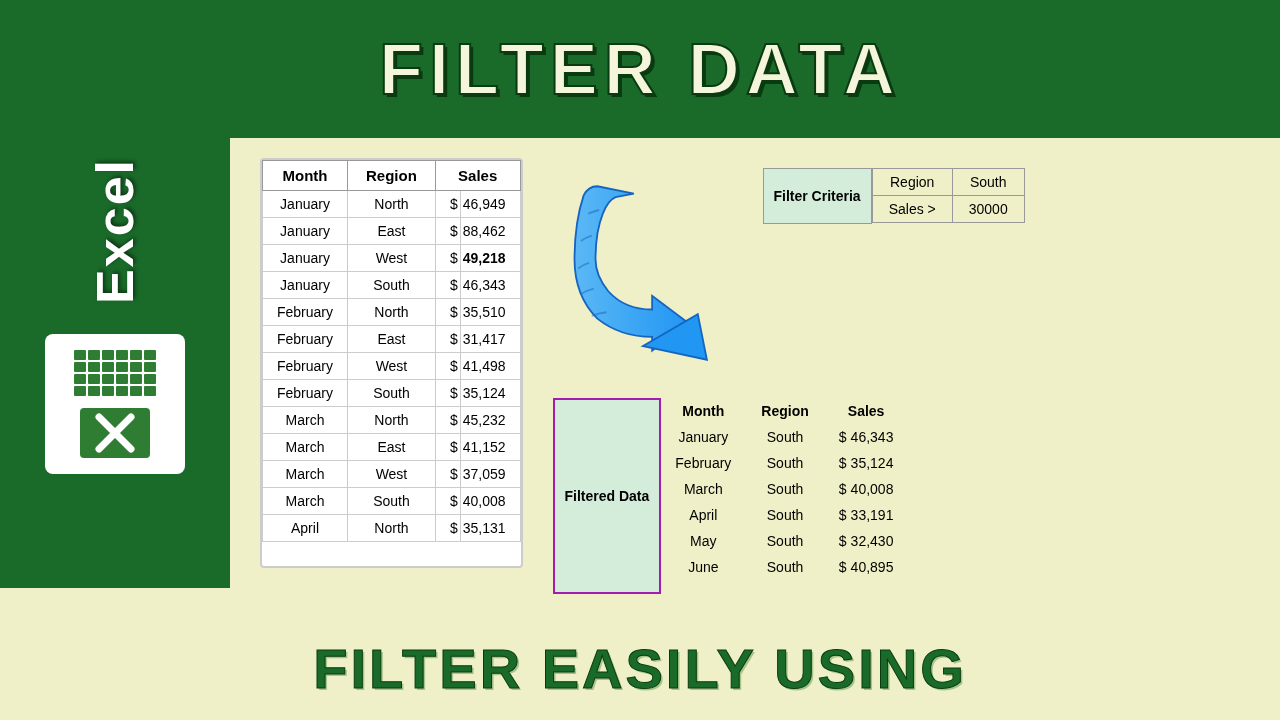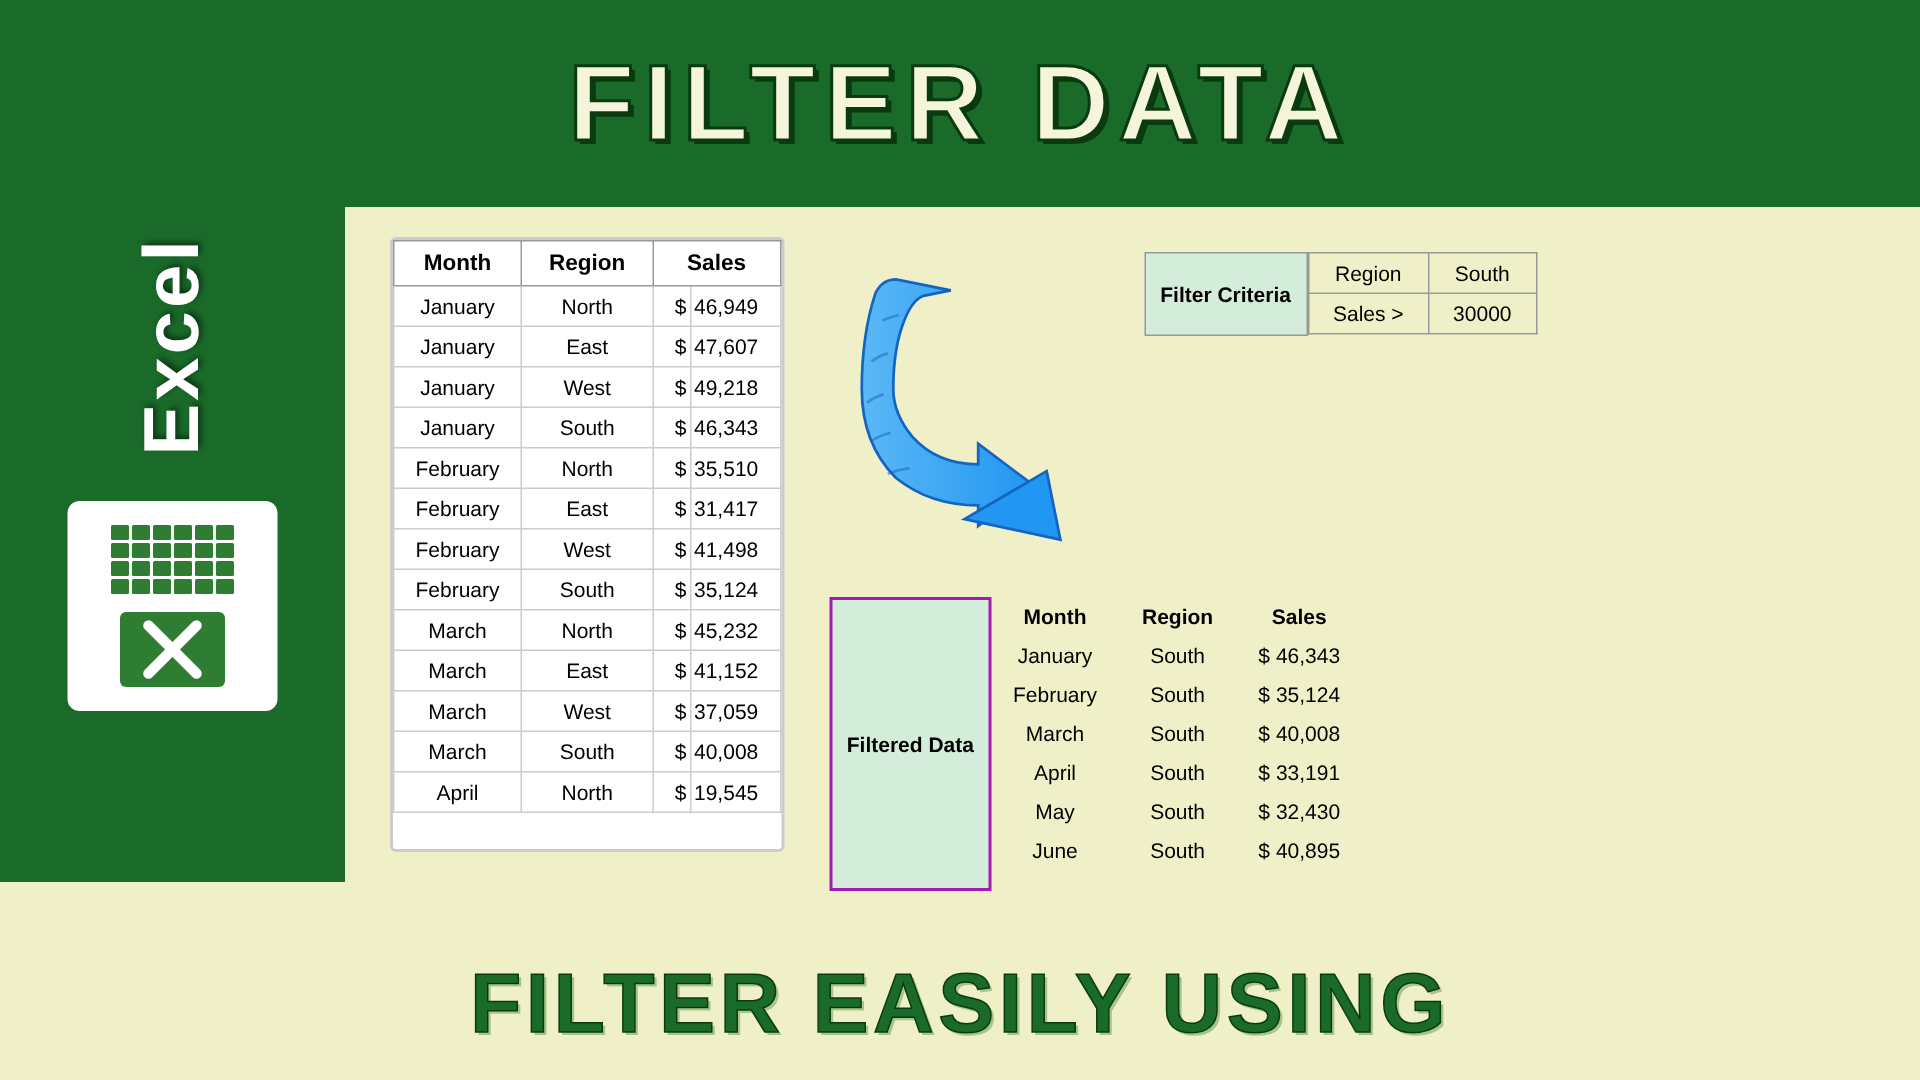--- a/index.html
+++ b/index.html
@@ -307,27 +307,27 @@
         <tr>
     <td>January</td>
     <td>North</td>
     <td style="text-align:right;padding-right:2px;">$</td>
     <td style="text-align:right;padding-left:2px;">46,949</td>
   </tr>
             <tr>
     <td>January</td>
     <td>East</td>
     <td style="text-align:right;padding-right:2px;">$</td>
-    <td style="text-align:right;padding-left:2px;">47,607</td>
+    <td style="text-align:right;padding-left:2px;">88,462</td>
   </tr>
             <tr>
     <td>January</td>
     <td>West</td>
     <td style="text-align:right;padding-right:2px;">$</td>
-    <td style="text-align:right;padding-left:2px;">49,218</td>
+    <td style="text-align:right;padding-left:2px;font-weight:bold;">49,218</td>
   </tr>
             <tr>
     <td>January</td>
     <td>South</td>
     <td style="text-align:right;padding-right:2px;">$</td>
     <td style="text-align:right;padding-left:2px;">46,343</td>
   </tr>
             <tr>
     <td>February</td>
     <td>North</td>
@@ -373,21 +373,21 @@
             <tr>
     <td>March</td>
     <td>South</td>
     <td style="text-align:right;padding-right:2px;">$</td>
     <td style="text-align:right;padding-left:2px;">40,008</td>
   </tr>
             <tr>
     <td>April</td>
     <td>North</td>
     <td style="text-align:right;padding-right:2px;">$</td>
-    <td style="text-align:right;padding-left:2px;">19,545</td>
+    <td style="text-align:right;padding-left:2px;">35,131</td>
   </tr>
           </tbody>
       </table>
     </div>
 
     <div class="right-panel">
 
       <div class="arrow-section">
 
         <svg class="blue-arrow" viewBox="0 0 180 230">

